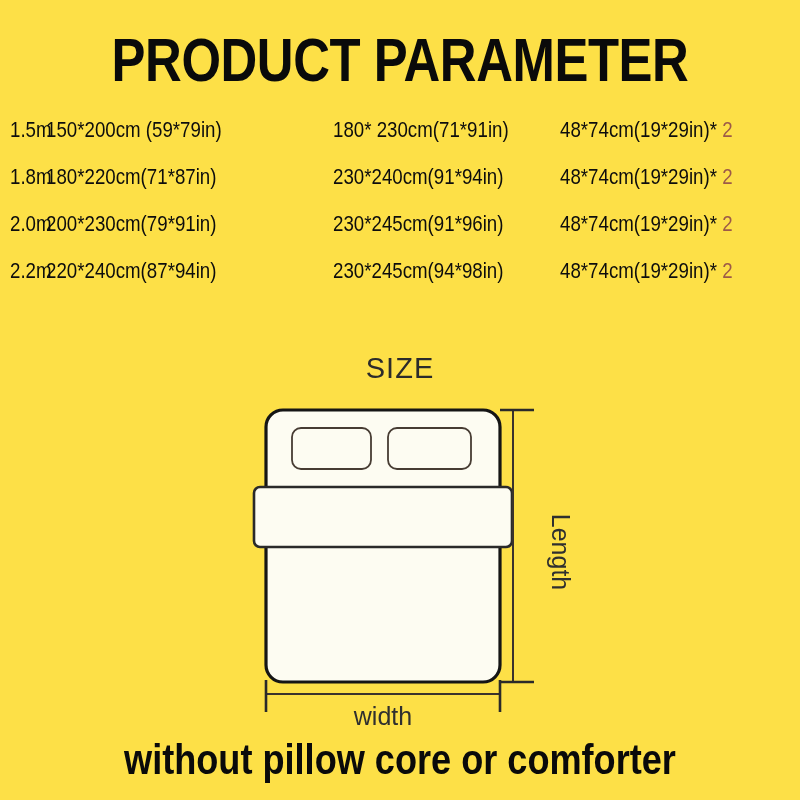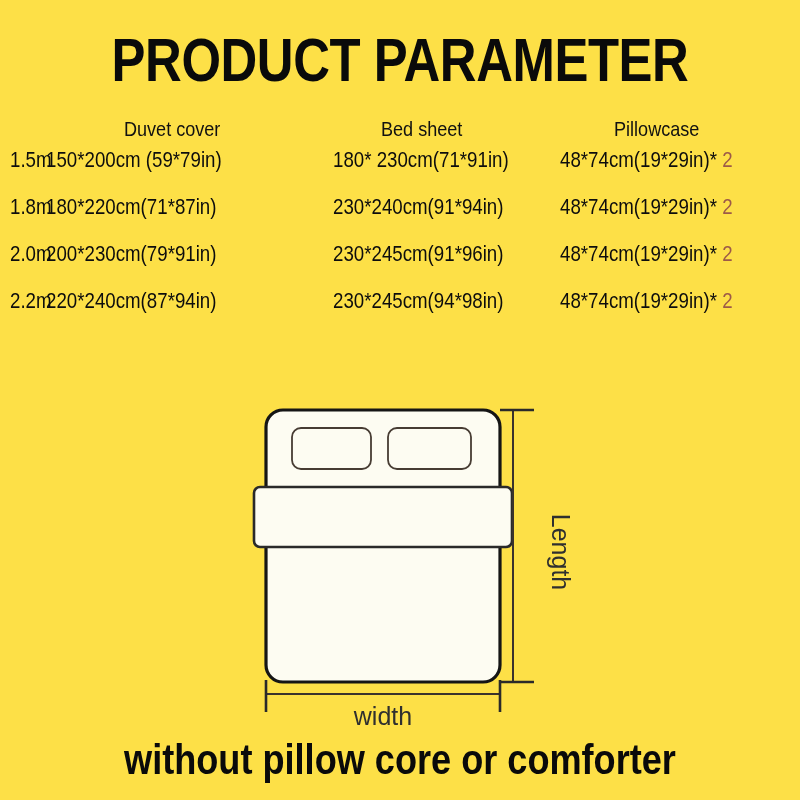--- a/index.html
+++ b/index.html
@@ -130,25 +130,20 @@
 </style>
 </head>
 <body>
 
 <div id="page">
 
   <div class="title">PRODUCT PARAMETER</div>
 
   <div class="spec-table">
 
-    <div class="spec-head">
-      <div class="hcell h-duvet">Duvet cover</div>
-      <div class="hcell h-sheet">Bed sheet</div>
-      <div class="hcell h-pillow">Pillowcase</div>
-    </div>
 
     <div class="spec-row">
       <div class="cell c-size">1.5m</div>
       <div class="cell c-duvet">150*200cm (59*79in)</div>
       <div class="cell c-sheet">180* 230cm(71*91in)</div>
       <div class="cell c-pillow"><span>48*74cm(19*29in)*</span> <span class="qty">2</span></div>
     </div>
 
     <div class="spec-row">
       <div class="cell c-size">1.8m</div>
@@ -166,20 +161,21 @@
 
     <div class="spec-row">
       <div class="cell c-size">2.2m</div>
       <div class="cell c-duvet">220*240cm(87*94in)</div>
       <div class="cell c-sheet">230*245cm(94*98in)</div>
       <div class="cell c-pillow"><span>48*74cm(19*29in)*</span> <span class="qty">2</span></div>
     </div>
 
   </div>
 
+  <div class="size-label">SIZE</div>
 
   <div class="diagram">
     <svg width="800" height="340" viewBox="0 0 800 340" xmlns="http://www.w3.org/2000/svg">
 
       <rect x="266" y="18" width="234" height="272" rx="17" ry="17" fill="#fdfcf2" stroke="#151515" stroke-width="3.2"></rect>
 
       <rect x="292" y="36" width="79" height="41" rx="9" ry="9" fill="#fdfcf2" stroke="#473c33" stroke-width="1.8"></rect>
 
       <rect x="388" y="36" width="83" height="41" rx="9" ry="9" fill="#fdfcf2" stroke="#473c33" stroke-width="1.8"></rect>
 

